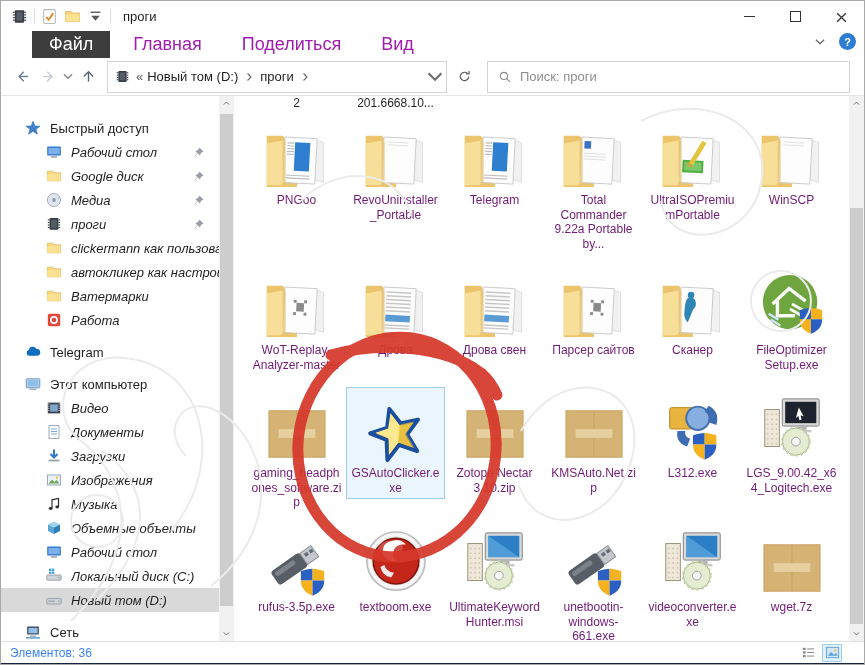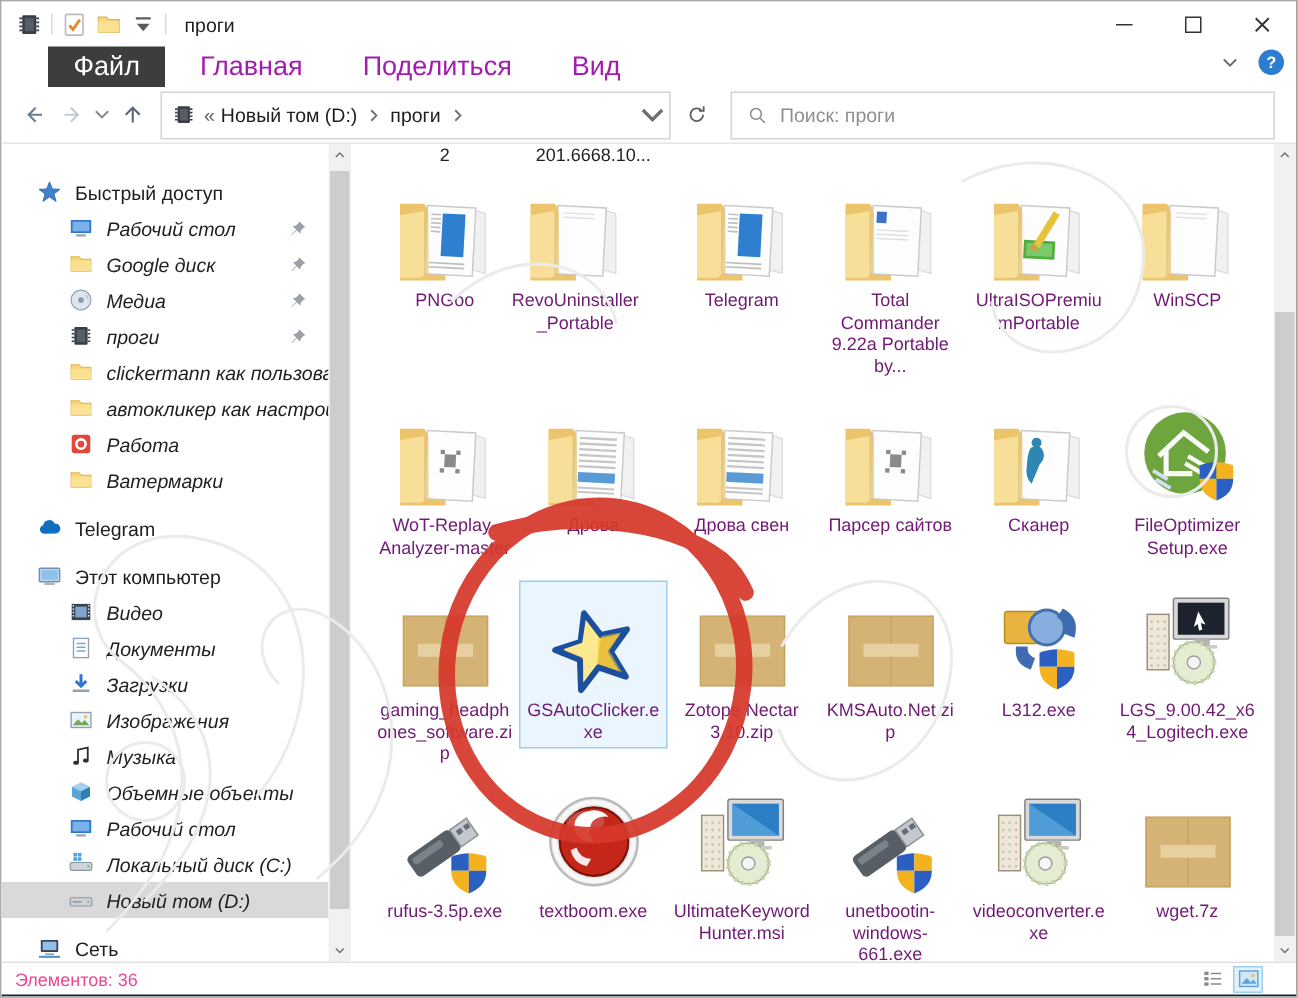--- a/index.html
+++ b/index.html
@@ -69,21 +69,21 @@
   .file-item.selected{background:#eaf5fe;border:1px solid #9ecfee;}
   .f-icon{width:97px;height:76px;display:flex;align-items:flex-end;justify-content:center;}
   .f-label{font-size:12px;line-height:1.22;color:#701a75;padding:2px 3px 3px 3px;word-break:break-word;}
   .partial-label{position:absolute;top:0;width:99px;text-align:center;font-size:12px;color:#211f1f;}
   
   .overlay{position:absolute;left:0;top:0;width:865px;height:665px;pointer-events:none;}
   .watermark{z-index:30;}
   .annotation{z-index:60;}
   
   .statusbar{position:absolute;left:0;top:640px;width:100%;height:22px;border-top:1px solid #e0e0e0;display:flex;align-items:center;background:#fff;box-sizing:border-box;}
-  .status-text{font-size:12px;color:#ec4899;padding-left:9px;}
+  .status-text{font-size:12px;color:#3b82f6;padding-left:9px;}
   .view-toggles{margin-left:auto;display:flex;align-items:center;gap:4px;padding-right:22px;}
   .view-btn{width:20px;height:18px;display:flex;align-items:center;justify-content:center;box-sizing:border-box;}
   .view-btn svg{width:15px;height:15px;}
   .view-btn.selected{border:1px solid #9ecfee;background:#e3f1fb;}
   .bottom-strip{position:absolute;left:0;top:662px;width:100%;height:3px;background:#15233f;}
 </style>
 </head>
 <body>
 
 <div class="window">
@@ -328,34 +328,34 @@
             <svg viewBox="0 0 16 16">
               <path d="M1.4,3.2 h5.2 l1.4,1.6 h6.6 v8 h-13.2 z" fill="#fad77c" stroke="#d9b457" stroke-width="0.7"></path>
               <path d="M1.4,6 h13.2 v6.8 h-13.2 z" fill="#fbe292"></path>
             </svg>
           </span>
           <span class="side-label">автокликер как настроить</span>
         </div>
       <div class="side-item lvl1">
           <span class="icon16">
             <svg viewBox="0 0 16 16">
+              <path d="M1.4,3.2 h5.2 l1.4,1.6 h6.6 v8 h-13.2 z" fill="#fad77c" stroke="#d9b457" stroke-width="0.7"></path>
+              <path d="M1.4,6 h13.2 v6.8 h-13.2 z" fill="#fbe292"></path>
+            </svg>
+          </span>
+          <span class="side-label">Ватермарки</span>
+        </div>
+      <div class="side-item lvl1">
+          <span class="icon16">
+            <svg viewBox="0 0 16 16">
               <rect x="1.8" y="1.8" width="12.4" height="12.4" rx="2" fill="#e2483a"></rect>
               <circle cx="8" cy="8" r="3.1" fill="none" stroke="#ffffff" stroke-width="1.7"></circle>
             </svg>
           </span>
           <span class="side-label">Работа</span>
-        </div>
-      <div class="side-item lvl1">
-          <span class="icon16">
-            <svg viewBox="0 0 16 16">
-              <path d="M1.4,3.2 h5.2 l1.4,1.6 h6.6 v8 h-13.2 z" fill="#fad77c" stroke="#d9b457" stroke-width="0.7"></path>
-              <path d="M1.4,6 h13.2 v6.8 h-13.2 z" fill="#fbe292"></path>
-            </svg>
-          </span>
-          <span class="side-label">Ватермарки</span>
         </div>
       <div class="side-item lvl0 gap">
           <span class="icon16">
             <svg viewBox="0 0 16 16">
               <path d="M4.4,11.8 a2.9,2.9 0 0 1 -0.6,-5.7 a4,4 0 0 1 7.6,-1 a3.1,3.1 0 0 1 1,6.6 z" fill="#0e6fc1"></path>
             </svg>
           </span>
           <span class="side-label">Telegram</span>
         </div>
       <div class="side-item lvl0 gap">
@@ -524,21 +524,21 @@
                   <line x1="27" y1="48" x2="52" y2="48"></line>
                   <line x1="27" y1="51" x2="52" y2="51"></line>
                 </g>
               </g>
 <path d="M6,14 L23,11 V55 a3,3 0 0 1 -3,3 H6 z" fill="#f7df99"></path>
 <path d="M23,11 l3,1 V58 h-3 z" fill="#e6c678" opacity="0.8"></path>
             </svg>
           </div>
           <div class="f-label">PNGoo</div>
         </div>
-      <div class="file-item" style="left:100px;top:18px;">
+      <div class="file-item" style="left:112px;top:18px;">
           <div class="f-icon">
             <svg viewBox="0 0 76 64" width="72" height="61">
 <path d="M6,6 h17 l4,5 h11 v49 H6 z" fill="#ecc46c"></path>
 <path d="M57,10 l9,3 v42 l-9,-2.5 z" fill="#f1f1f1" stroke="#d8d8d8" stroke-width="0.8"></path>
 <g transform="rotate(3 40 34)">
                 <rect x="24" y="8" width="34" height="48" fill="#fdfdfd" stroke="#c9c9c9" stroke-width="1"></rect>
                 <g stroke="#e0e0e0" stroke-width="1">
                   <line x1="28" y1="13" x2="50" y2="13"></line>
                   <line x1="28" y1="16" x2="50" y2="16"></line>
                 </g>

